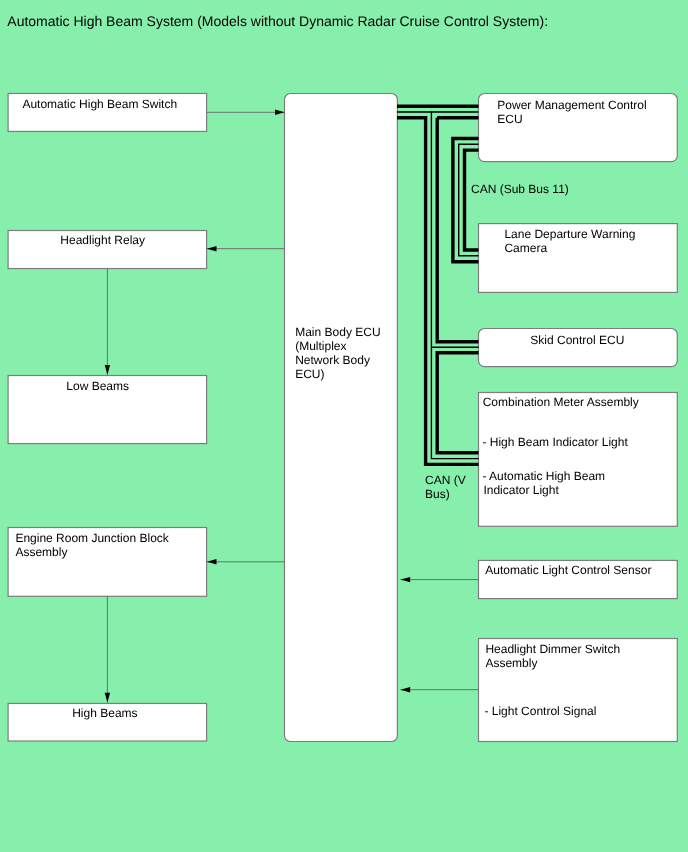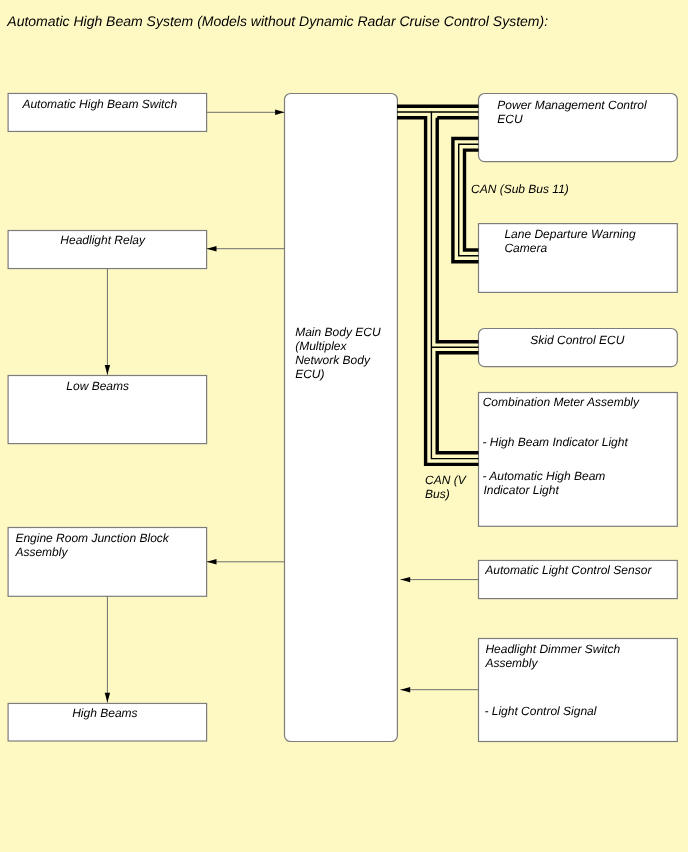--- a/index.html
+++ b/index.html
@@ -1,18 +1,18 @@
 <!DOCTYPE html>
 <html><head>
 <meta charset="utf-8">
 <title>Automatic High Beam System</title>
 <style>
   html,body{margin:0;padding:0;background:#ffffff;}
   body{width:688px;height:852px;overflow:hidden;font-family:"Liberation Sans",sans-serif;color:#000;}
-  #stage{position:relative;width:688px;height:852px;background:#fef9c3;font-style:italic;}
+  #stage{position:relative;width:688px;height:852px;background:#86efac;}
   svg#diagram{position:absolute;left:0;top:0;}
   text{font-family:"Liberation Sans",sans-serif;fill:#000;-webkit-font-smoothing:antialiased;text-rendering:geometricPrecision;}
   .lbl{font-size:12px;}
   .title{font-size:14px;}
   .bx{fill:#ffffff;stroke:#7d7d7d;stroke-width:1.2;}
   .conn{stroke:#6e6e6e;stroke-width:1;fill:none;}
   .ahead{fill:#000;stroke:none;}
   .busw{stroke:#000;fill:none;stroke-width:3.4;}
   .busm{stroke:#000;fill:none;stroke-width:1.4;}
 </style>

